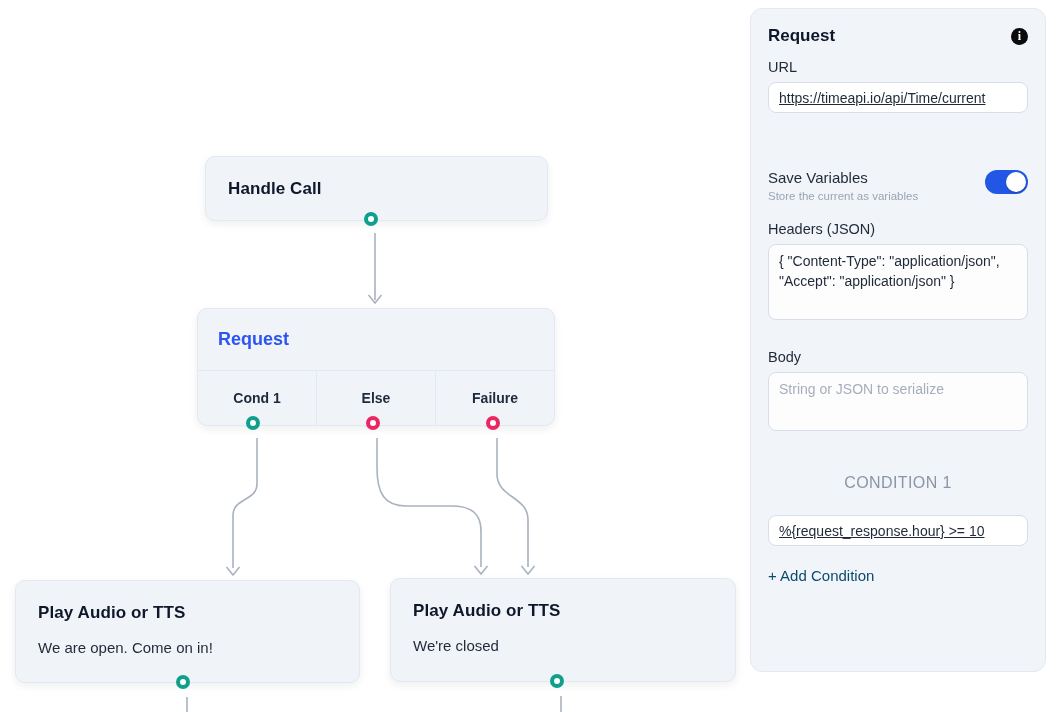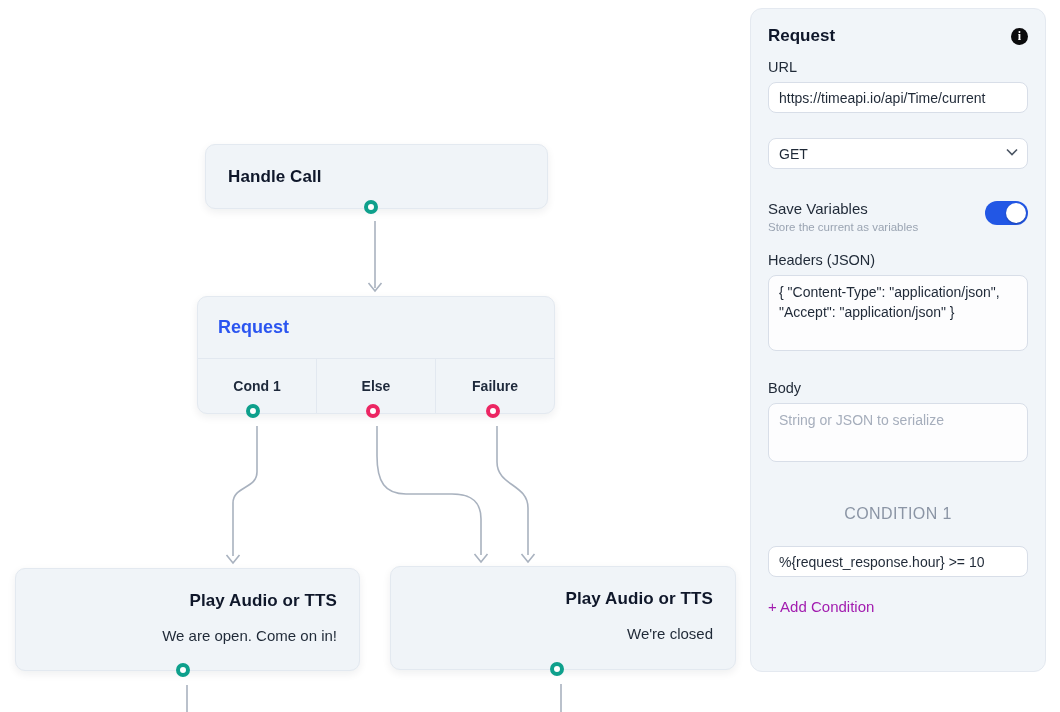--- a/index.html
+++ b/index.html
@@ -1,21 +1,21 @@
 <!DOCTYPE html>
 <html><head>
 <meta charset="utf-8">
 <style>
   * { margin:0; padding:0; box-sizing:border-box; }
   html,body { width:1060px; height:712px; background:#ffffff; overflow:hidden;
               font-family:"Liberation Sans", sans-serif; }
   .stage { position:relative; width:1060px; height:712px; background:#ffffff; }
 
   
-  .canvas { position:absolute; left:0; top:4px; width:750px; height:631px;text-align:right; }
+  .canvas { position:absolute; left:0; top:16px; width:750px; height:631px; }
   svg.edges { position:absolute; left:0; top:0; width:750px; height:712px; pointer-events:none; }
   svg.edges path { fill:none; stroke:#a9b2bf; stroke-width:1.6; }
 
   .node { position:absolute; background:#f0f4f8; border:1px solid #e3e9f0; border-radius:10px;
           box-shadow:0 3px 8px rgba(15,23,42,0.07); }
   .node-title { font-size:17px; font-weight:700; color:#0f172a; letter-spacing:.1px; }
   .node-body-text { font-size:15px; color:#1f2937; }
 
   .node-handle-call { left:205px; top:140px; width:343px; height:65px; display:flex; align-items:center; padding:0 22px; }
 
@@ -42,21 +42,21 @@
            background:#f1f5f9; border:1px solid #e4e9f0; border-radius:12px;
            padding:17px 17px 0 17px; }
   .panel-header { display:flex; align-items:center; justify-content:space-between; margin-bottom:13px; }
   .panel-title { font-size:17px; font-weight:700; color:#0f172a; }
   .info-badge { width:17px; height:17px; border-radius:50%; background:#0b0b0d; color:#ffffff;
                 font-family:"Liberation Serif", serif; font-weight:700; font-size:12px;
                 display:flex; align-items:center; justify-content:center; line-height:1; }
   .field-label { font-size:14.5px; color:#1f2937; margin-bottom:7px; }
   .text-input { width:100%; height:31px; background:#ffffff; border:1px solid #d8dee8; border-radius:8px;
                 padding:0 10px; font-size:14px; color:#1f2937; font-family:"Liberation Sans", sans-serif;
-                outline:none; }
+                outline:none;text-decoration:underline; }
   .gap-lg { margin-bottom:25px; }
 
   .select-wrap { position:relative; }
   .select-input { appearance:none; -webkit-appearance:none; width:100%; height:31px; background:#ffffff;
                   border:1px solid #d8dee8; border-radius:8px; padding:0 10px; font-size:14px; color:#1f2937;
                   font-family:"Liberation Sans", sans-serif; outline:none; }
   .select-chevron { position:absolute; right:10px; top:10px; pointer-events:none; }
 
   .save-row { display:flex; align-items:flex-start; justify-content:space-between; margin:31px 0 19px 0; }
   .save-label { font-size:15px; color:#1f2937; }
@@ -67,21 +67,21 @@
                  background:#ffffff; box-shadow:0 1px 2px rgba(0,0,0,.25); }
 
   .textarea { width:100%; background:#fdfdfe; border:1px solid #d8dee8; border-radius:8px;
               padding:7px 10px; font-size:14px; line-height:1.42; color:#1f2937; resize:none;
               font-family:"Liberation Sans", sans-serif; outline:none; }
   .textarea::placeholder { color:#a6aebc; }
   .ta-headers { height:76px; }
   .ta-body { height:59px; }
 
   .condition-label { font-size:16px; color:#8b95a5; letter-spacing:.4px; margin:39px 0 23px 0;text-align:center; }
-  .add-condition { display:inline-block; margin-top:21px; font-size:15px; color:#a21caf; cursor:pointer; }
+  .add-condition { display:inline-block; margin-top:21px; font-size:15px; color:#0c4a6e; cursor:pointer; }
 </style>
 </head>
 <body>
 
 <div class="stage">
 
   <div class="canvas">
 
     <svg class="edges" viewBox="0 0 750 712">
 
@@ -142,26 +142,20 @@
   <div class="panel">
 
     <div class="panel-header">
       <span class="panel-title">Request</span>
       <span class="info-badge">i</span>
     </div>
 
     <div class="field-label">URL</div>
     <input class="text-input gap-lg" type="text" value="https://timeapi.io/api/Time/current" style="">
 
-    <div class="select-wrap">
-      <input class="select-input" type="text" readonly="" value="GET" style="">
-      <svg class="select-chevron" width="12" height="8" viewBox="0 0 12 8">
-        <path d="M1,1.5 L6,6.5 L11,1.5" fill="none" stroke="#4b5563" stroke-width="1.6"></path>
-      </svg>
-    </div>
 
     <div class="save-row">
       <div>
         <div class="save-label">Save Variables</div>
         <div class="save-sub">Store the current as variables</div>
       </div>
       <div class="toggle">
         <div class="toggle-knob"></div>
       </div>
     </div>

